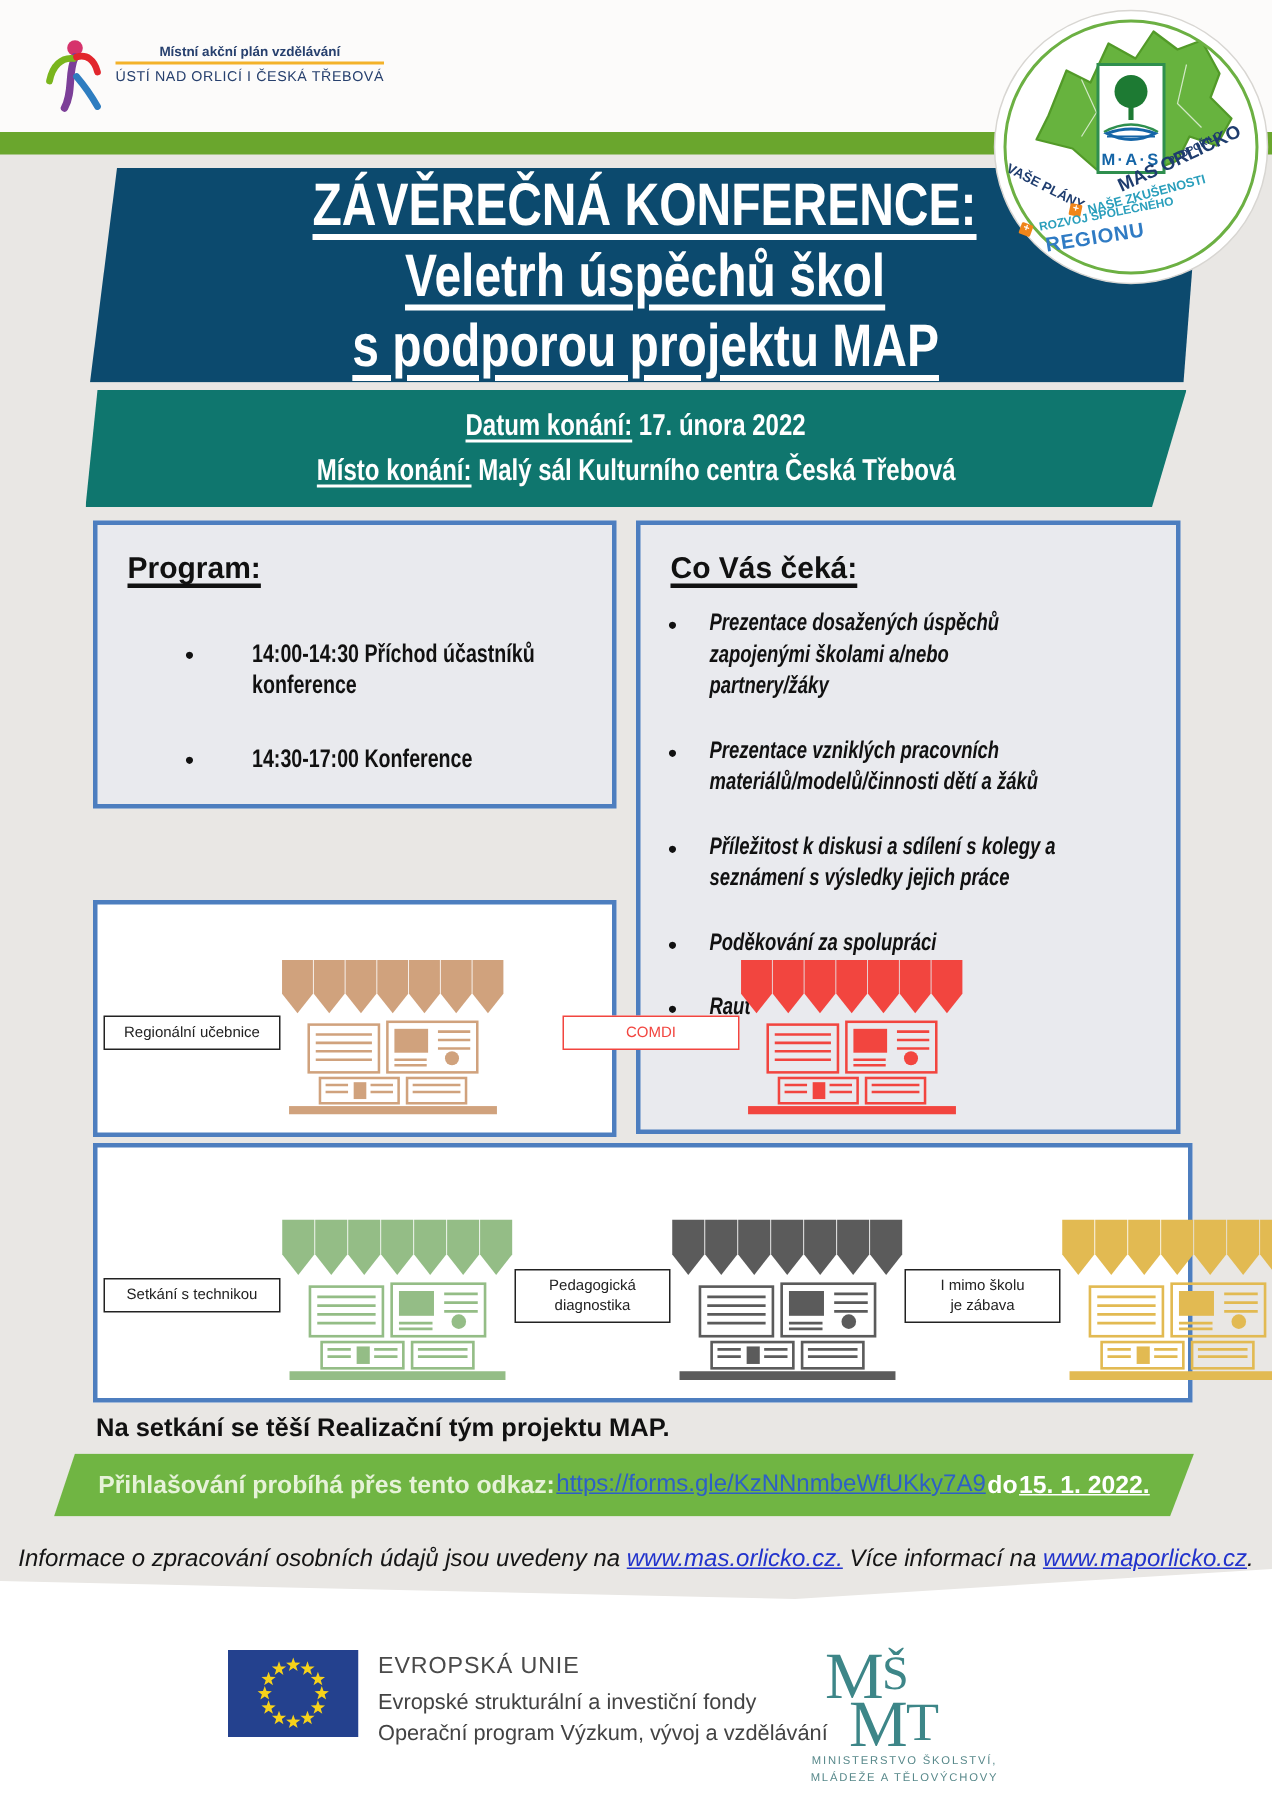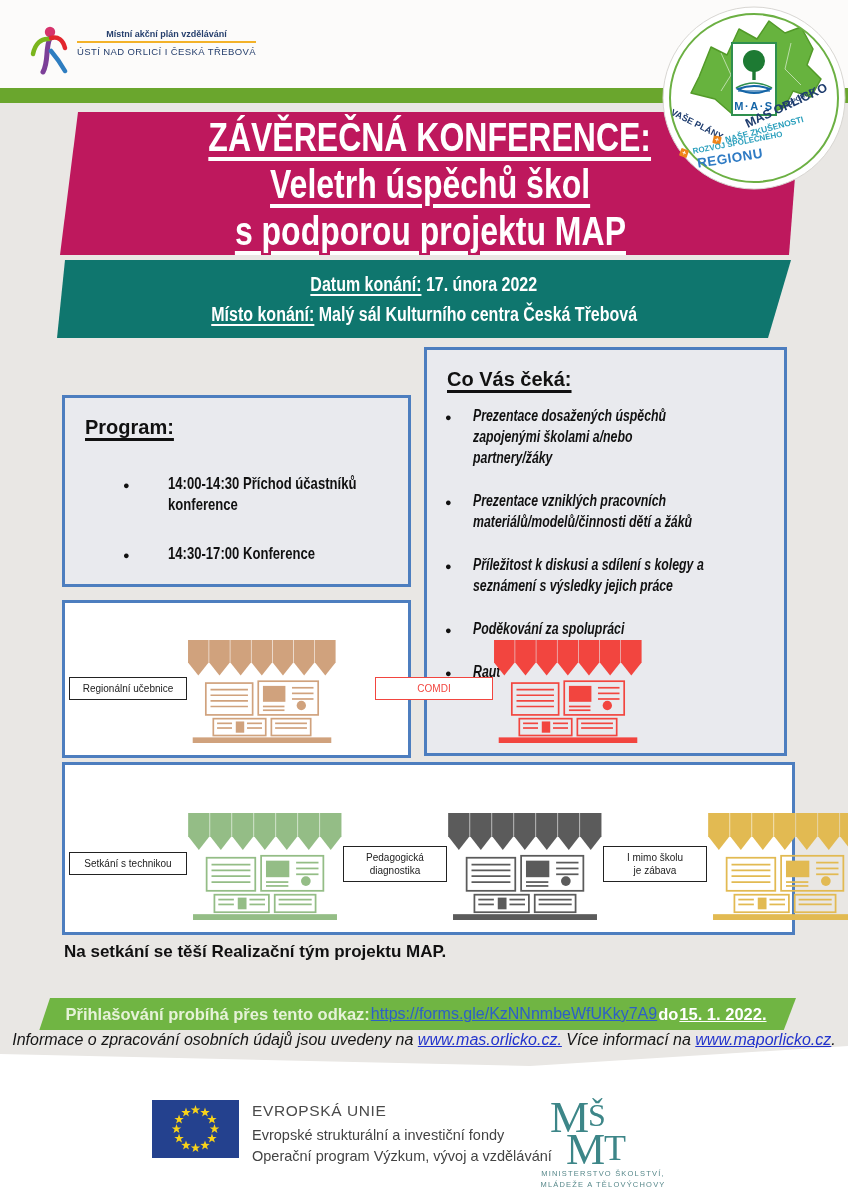--- a/index.html
+++ b/index.html
@@ -31,37 +31,37 @@
   .badge-plus{position:absolute;width:8px;height:8px;background:#f08519;color:#fff;font-size:7px;
               line-height:8px;text-align:center;border-radius:1px;font-weight:bold;z-index:2;}
   .plus1{left:52px;top:131px;transform:rotate(12deg);}
   .plus2{left:19px;top:144px;transform:rotate(20deg);}
 
   
   .sqz{display:inline-block;transform:scaleX(.8);transform-origin:50% 50%;white-space:nowrap;}
   .sqzw{display:inline-block;width:130%;transform:scaleX(.77);transform-origin:0 0;white-space:pre-line;}
 
   
-  .title-block{position:absolute;left:60px;top:112px;width:740px;height:143px;background:#be185d;
+  .title-block{position:absolute;left:60px;top:112px;width:740px;height:143px;background:#0c4a6e;
                clip-path:polygon(18px 0,740px 0,729px 143px,0 143px);text-align:center;z-index:2;
                padding-top:2px;box-sizing:border-box;}
   .t-line{line-height:47px;font-size:40px;font-weight:bold;color:#fff;}
   .t-line .sqz{text-decoration:underline;text-decoration-thickness:4px;text-underline-offset:6px;}
 
   
   .event-block{position:absolute;left:57px;top:260px;width:734px;height:78px;background:#0f766e;
                clip-path:polygon(8px 0,734px 0,711px 78px,0 78px);text-align:center;z-index:2;
                padding-top:9px;box-sizing:border-box;}
   .e-line{line-height:30px;font-size:20px;font-weight:bold;color:#fff;}
   .e-label{text-decoration:underline;text-decoration-thickness:2px;text-underline-offset:3px;}
 
   
   .info-box{position:absolute;background:#e9eaee;border:3px solid #4d7ebf;box-sizing:border-box;
             padding:14px 18px;}
-  .box-program{left:62px;top:347px;width:349px;height:192px;margin-top:48px;}
+  .box-program{left:62px;top:347px;width:349px;height:192px;}
   .box-expect{left:424px;top:347px;width:363px;height:409px;}
   .box-h{font-size:20px;font-weight:bold;color:#111;text-decoration:underline;
          text-decoration-thickness:2.5px;text-underline-offset:4px;margin:4px 0 0 2px;}
   .blist{list-style:none;margin:34px 0 0 0;padding:0;font-weight:bold;color:#111;}
   .blist li{position:relative;line-height:21px;}
   .blist li::before{content:"●";position:absolute;left:0;top:2px;font-size:11px;}
   .box-program .blist{margin-left:40px;font-size:17px;}
   .box-program li{padding-left:45px;}
   .box-program li + li{margin-top:28px;}
   .box-expect .blist{margin-top:14px;font-size:16px;font-style:italic;}
@@ -78,23 +78,23 @@
         font-size:10px;line-height:13px;padding:4px 3px;margin-bottom:6px;color:#222;
         white-space:pre-line;font-weight:400;}
   .c-tan{color:#d0a27d;}.c-red{color:#f2453f;}.c-green{color:#94bd86;}
   .c-gray{color:#5b5b5b;margin-top:17px;}.c-yellow{color:#e2ba52;}.c-blue{color:#84a9d3;}
   .c-red .sign{color:#f2453f;margin-left:38px;}
   .c-tan .sign,.c-green .sign,.c-gray .sign,.c-yellow .sign,.c-blue .sign{color:#222;}
   .w1{width:118px;}.w2{width:104px;}.w3{width:74px;}
 
   
   .closing{position:absolute;left:64px;top:942px;font-size:17px;font-weight:bold;color:#111;}
-  .reg-bar{position:absolute;left:36px;top:969px;width:760px;height:32px;background:#70b543;
+  .reg-bar{position:absolute;left:36px;top:969px;width:760px;height:42px;background:#70b543;
            clip-path:polygon(14px 0,760px 0,744px 42px,0 42px);display:flex;align-items:center;
-           justify-content:center;gap:1px;font-size:16.5px;margin-top:29px;}
+           justify-content:center;gap:1px;font-size:16.5px;}
   .reg-label{color:#e6f2d8;font-weight:bold;}
   .reg-link{color:#2d5fc7;text-decoration:underline;font-size:16px;}
   .reg-do{color:#fff;font-weight:bold;}
   .reg-date{color:#fff;font-weight:bold;text-decoration:underline;}
 
   .privacy{position:absolute;left:0;top:1031px;width:848px;text-align:center;font-style:italic;
            font-size:16px;color:#151515;}
   .privacy a{color:#2233cc;text-decoration:underline;font-style:italic;}
 
   

